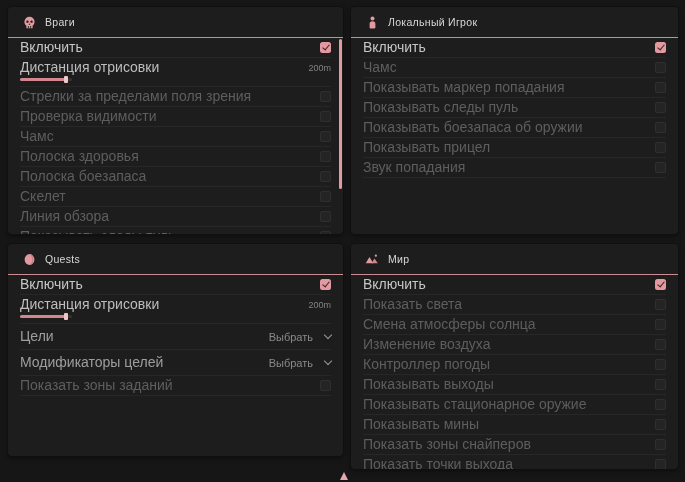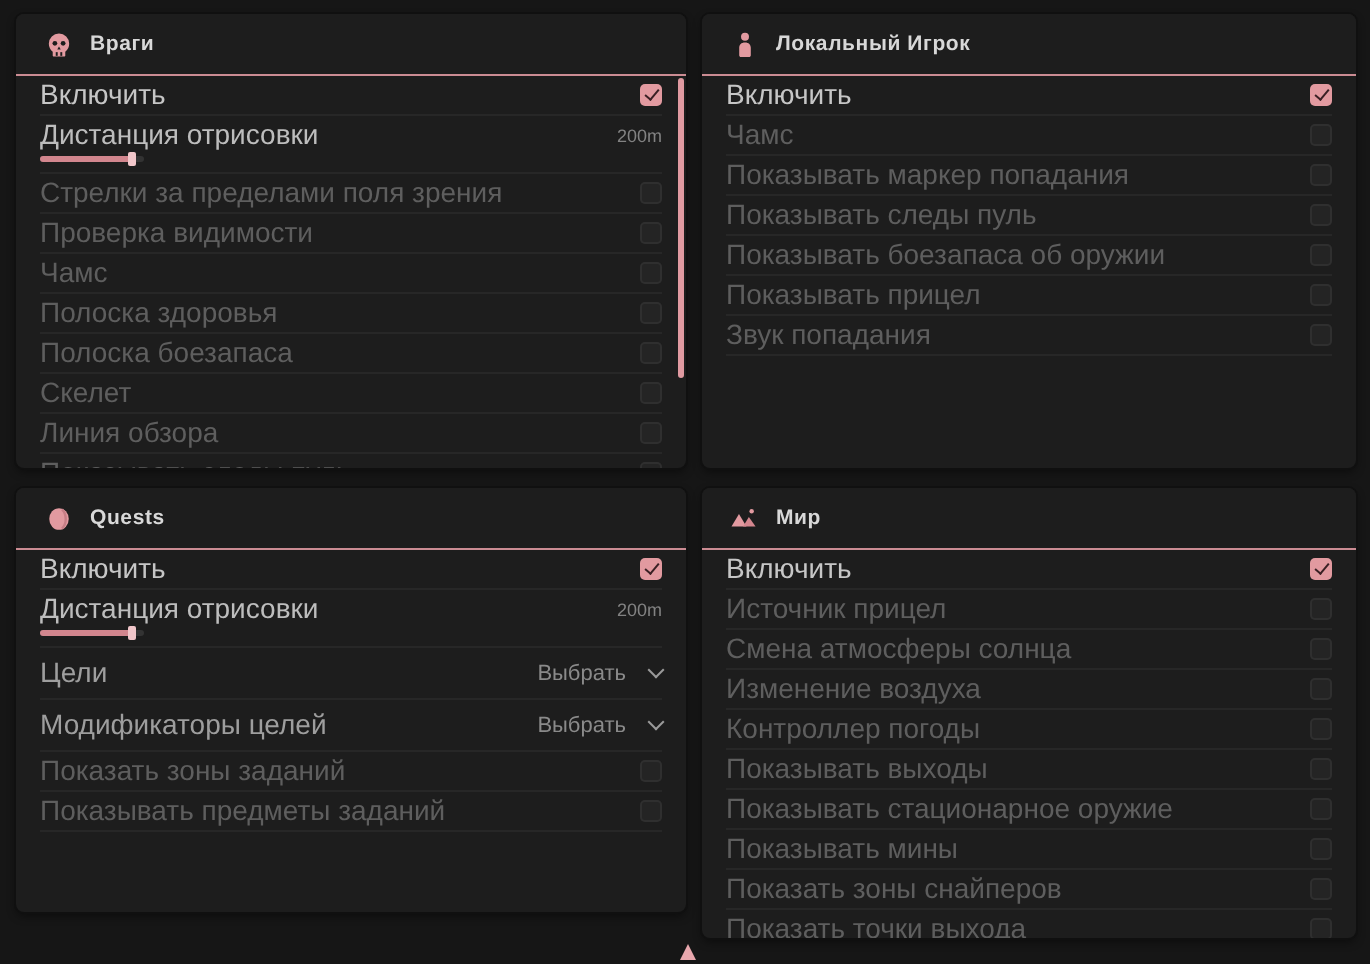--- a/index.html
+++ b/index.html
@@ -14,21 +14,21 @@
   }
   .p0{left:8px;top:7px;width:335px;height:227px;}
   .p1{left:351px;top:7px;width:327px;height:227px;}
   .p2{left:8px;top:244px;width:335px;height:212px;}
   .p3{left:351px;top:244px;width:327px;height:225px;}
   .panel-header{
     height:30px;display:flex;align-items:center;gap:9px;padding:0 14px;
     border-bottom:1px solid #cb8c93;background:#1d1d1d;
   }
   .panel-icon{display:flex;align-items:center;justify-content:center;width:14px;height:14px;}
-  .panel-title{margin:0;font-size:10.5px;font-weight:bold;color:#d8d8d8;letter-spacing:.3px;}
+  .panel-title{margin:0;font-size:10.5px;font-weight:normal;color:#d8d8d8;letter-spacing:.3px;}
   .panel-body{padding:0 12px;}
   .row{
     display:flex;align-items:center;justify-content:space-between;
     border-bottom:1px solid #272727;padding:4px 0;min-height:10px;
   }
   .row-label{font-size:14px;color:#5e5e5e;line-height:11px;}
   .row.on .row-label{color:#c6c6c6;}
   .checkbox{
     width:11px;height:11px;border-radius:2.5px;background:#242424;
     box-shadow:inset 0 0 0 1px #2f2f2f;flex:0 0 auto;
@@ -234,24 +234,20 @@
       <span class="select-text">Выбрать</span>
       <span class="chevron-down"></span>
     </span>
   </div>
 
   <div class="row row-toggle">
     <span class="row-label">Показать зоны заданий</span>
     <span class="checkbox"></span>
   </div>
 
-  <div class="row row-toggle">
-    <span class="row-label">Показывать предметы заданий</span>
-    <span class="checkbox"></span>
-  </div>
 </div>
   </section>
 
   <section class="panel p3">
     <header class="panel-header">
       <span class="panel-icon">
           <svg width="15" height="12" viewBox="0 0 15 12">
             <circle cx="11.6" cy="2.4" r="1.2" fill="#e29aa0"></circle>
             <path d="M.8 10.6L4.8 3.8l4 6.8z" fill="#e29aa0"></path>
             <path d="M7 10.6l3.1-5.2 3.6 5.2z" fill="#d4868e"></path>
@@ -259,21 +255,21 @@
         </span>
       <h2 class="panel-title">Мир</h2>
     </header>
     <div class="panel-body">
   <div class="row row-toggle on">
     <span class="row-label">Включить</span>
     <span class="checkbox checked"></span>
   </div>
 
   <div class="row row-toggle">
-    <span class="row-label">Источник прицел</span>
+    <span class="row-label">Показать света</span>
     <span class="checkbox"></span>
   </div>
 
   <div class="row row-toggle">
     <span class="row-label">Смена атмосферы солнца</span>
     <span class="checkbox"></span>
   </div>
 
   <div class="row row-toggle">
     <span class="row-label">Изменение воздуха</span>

